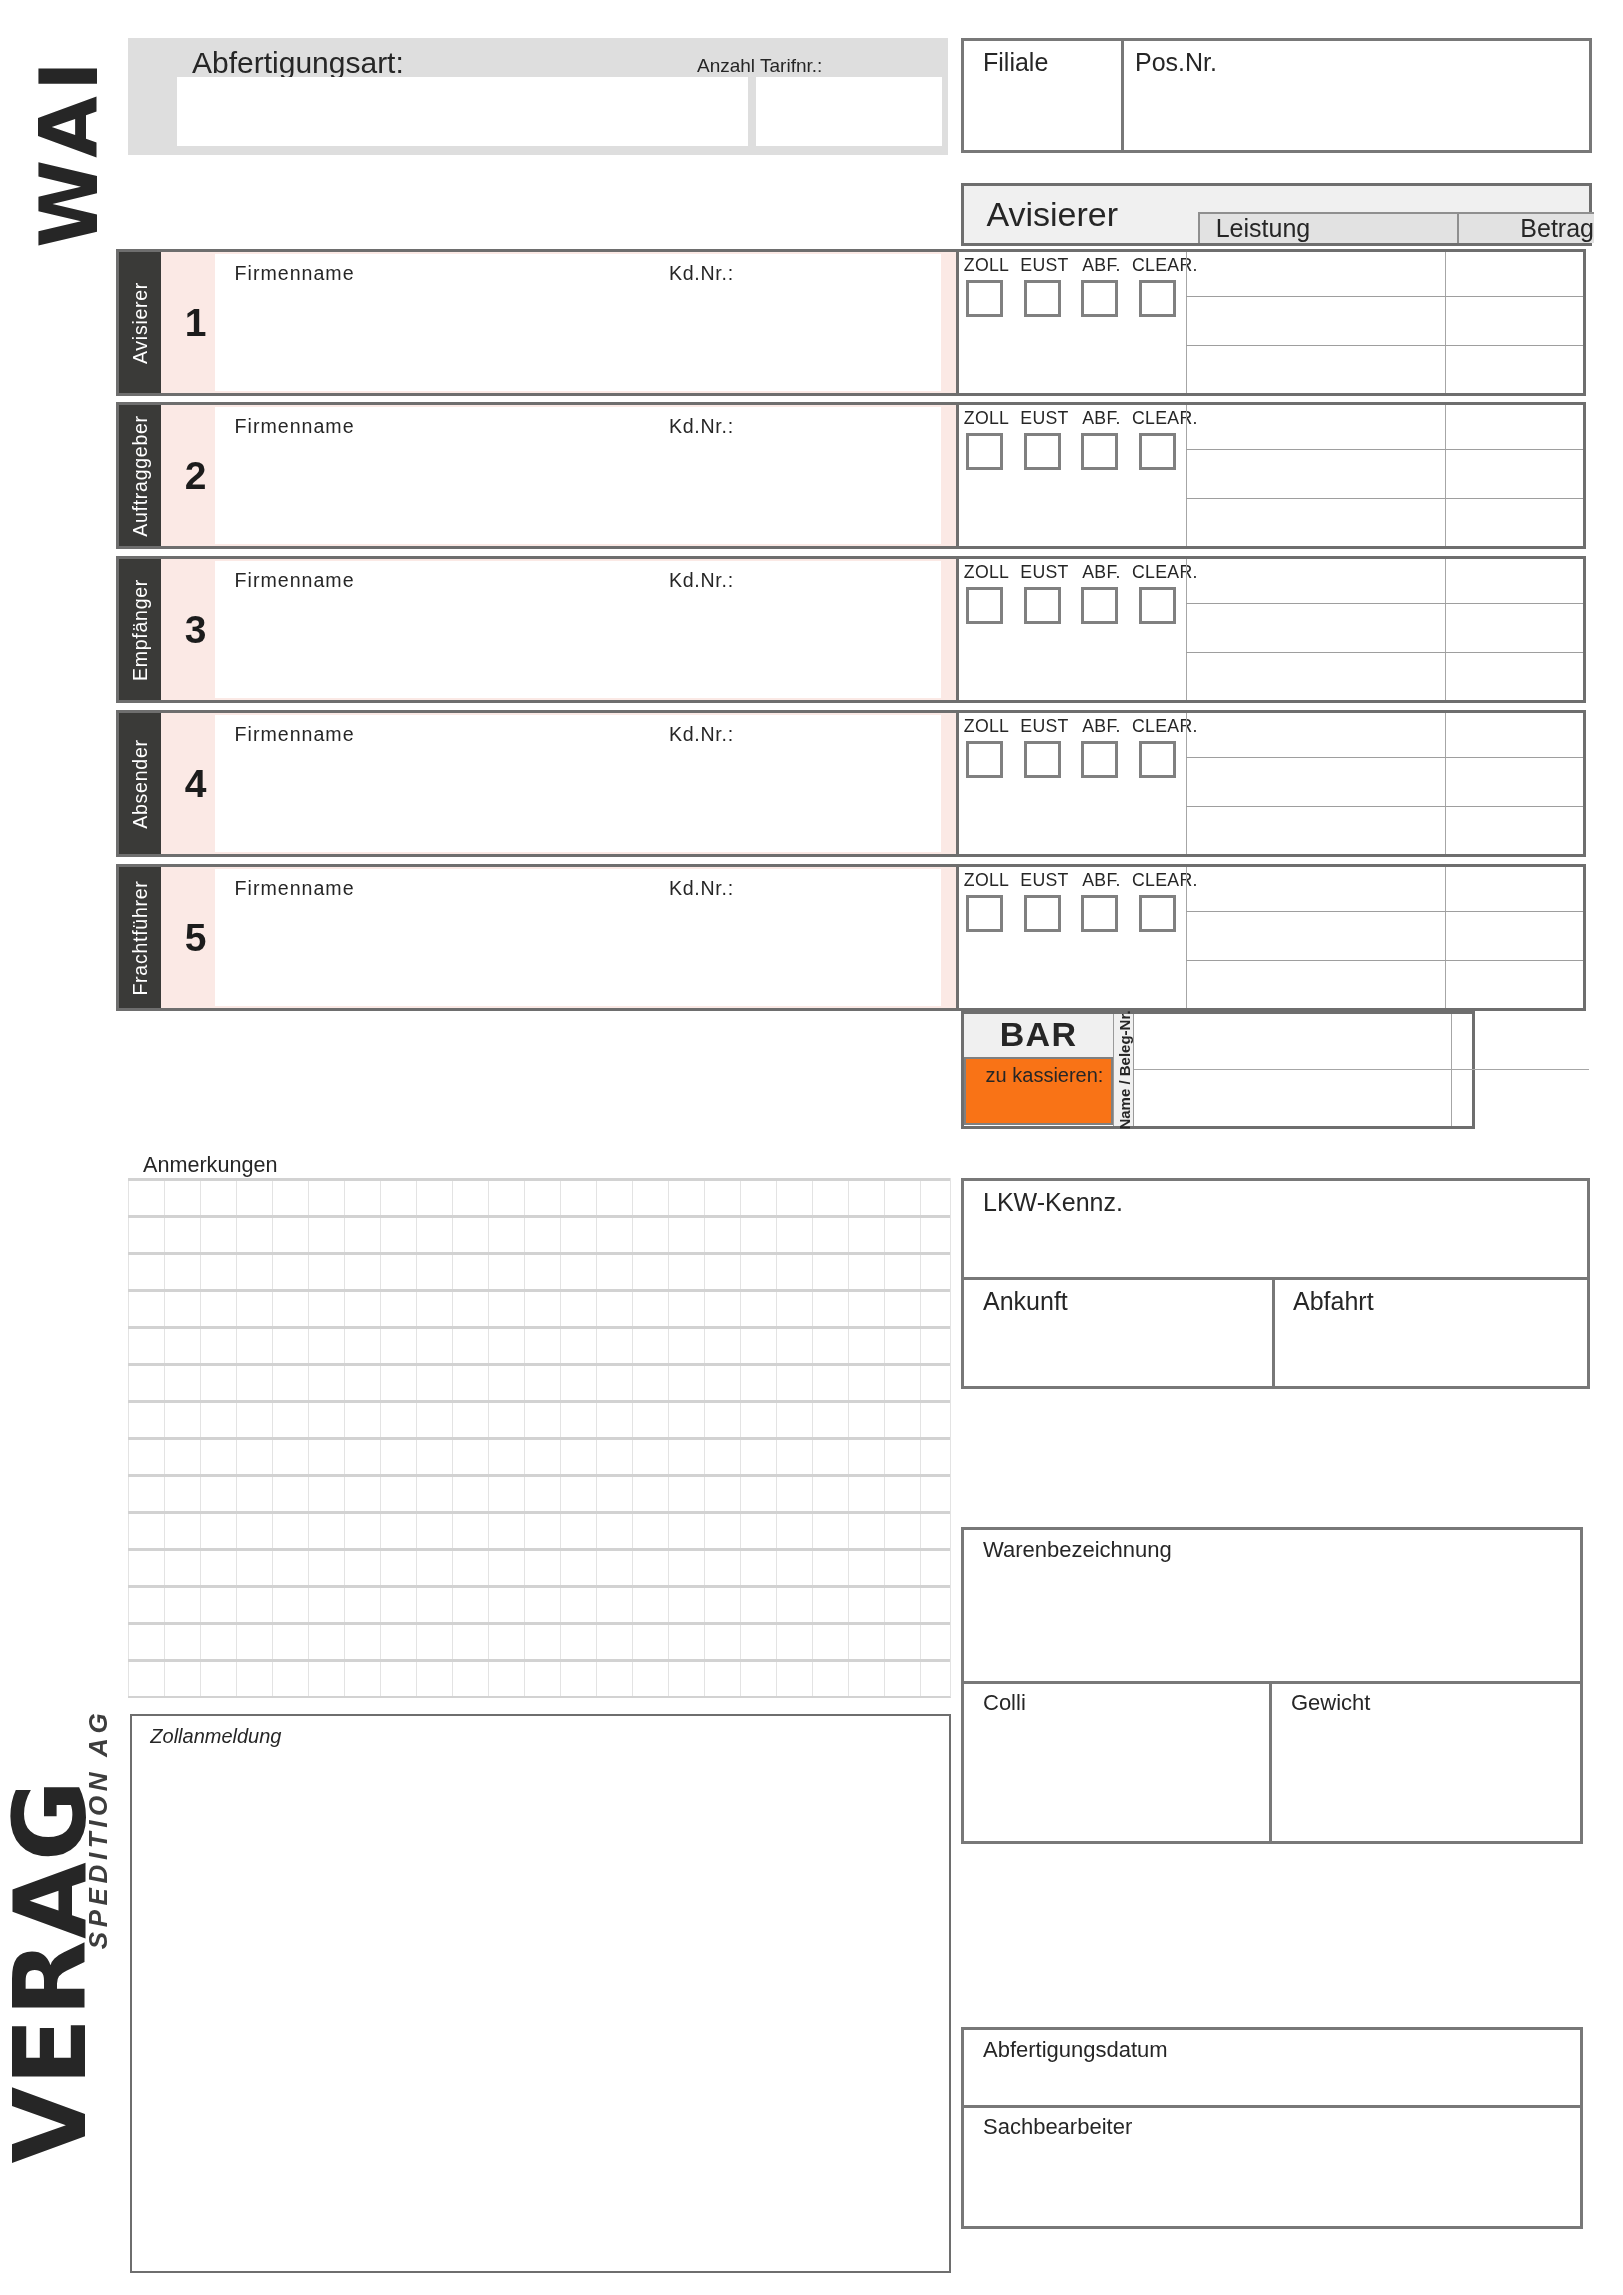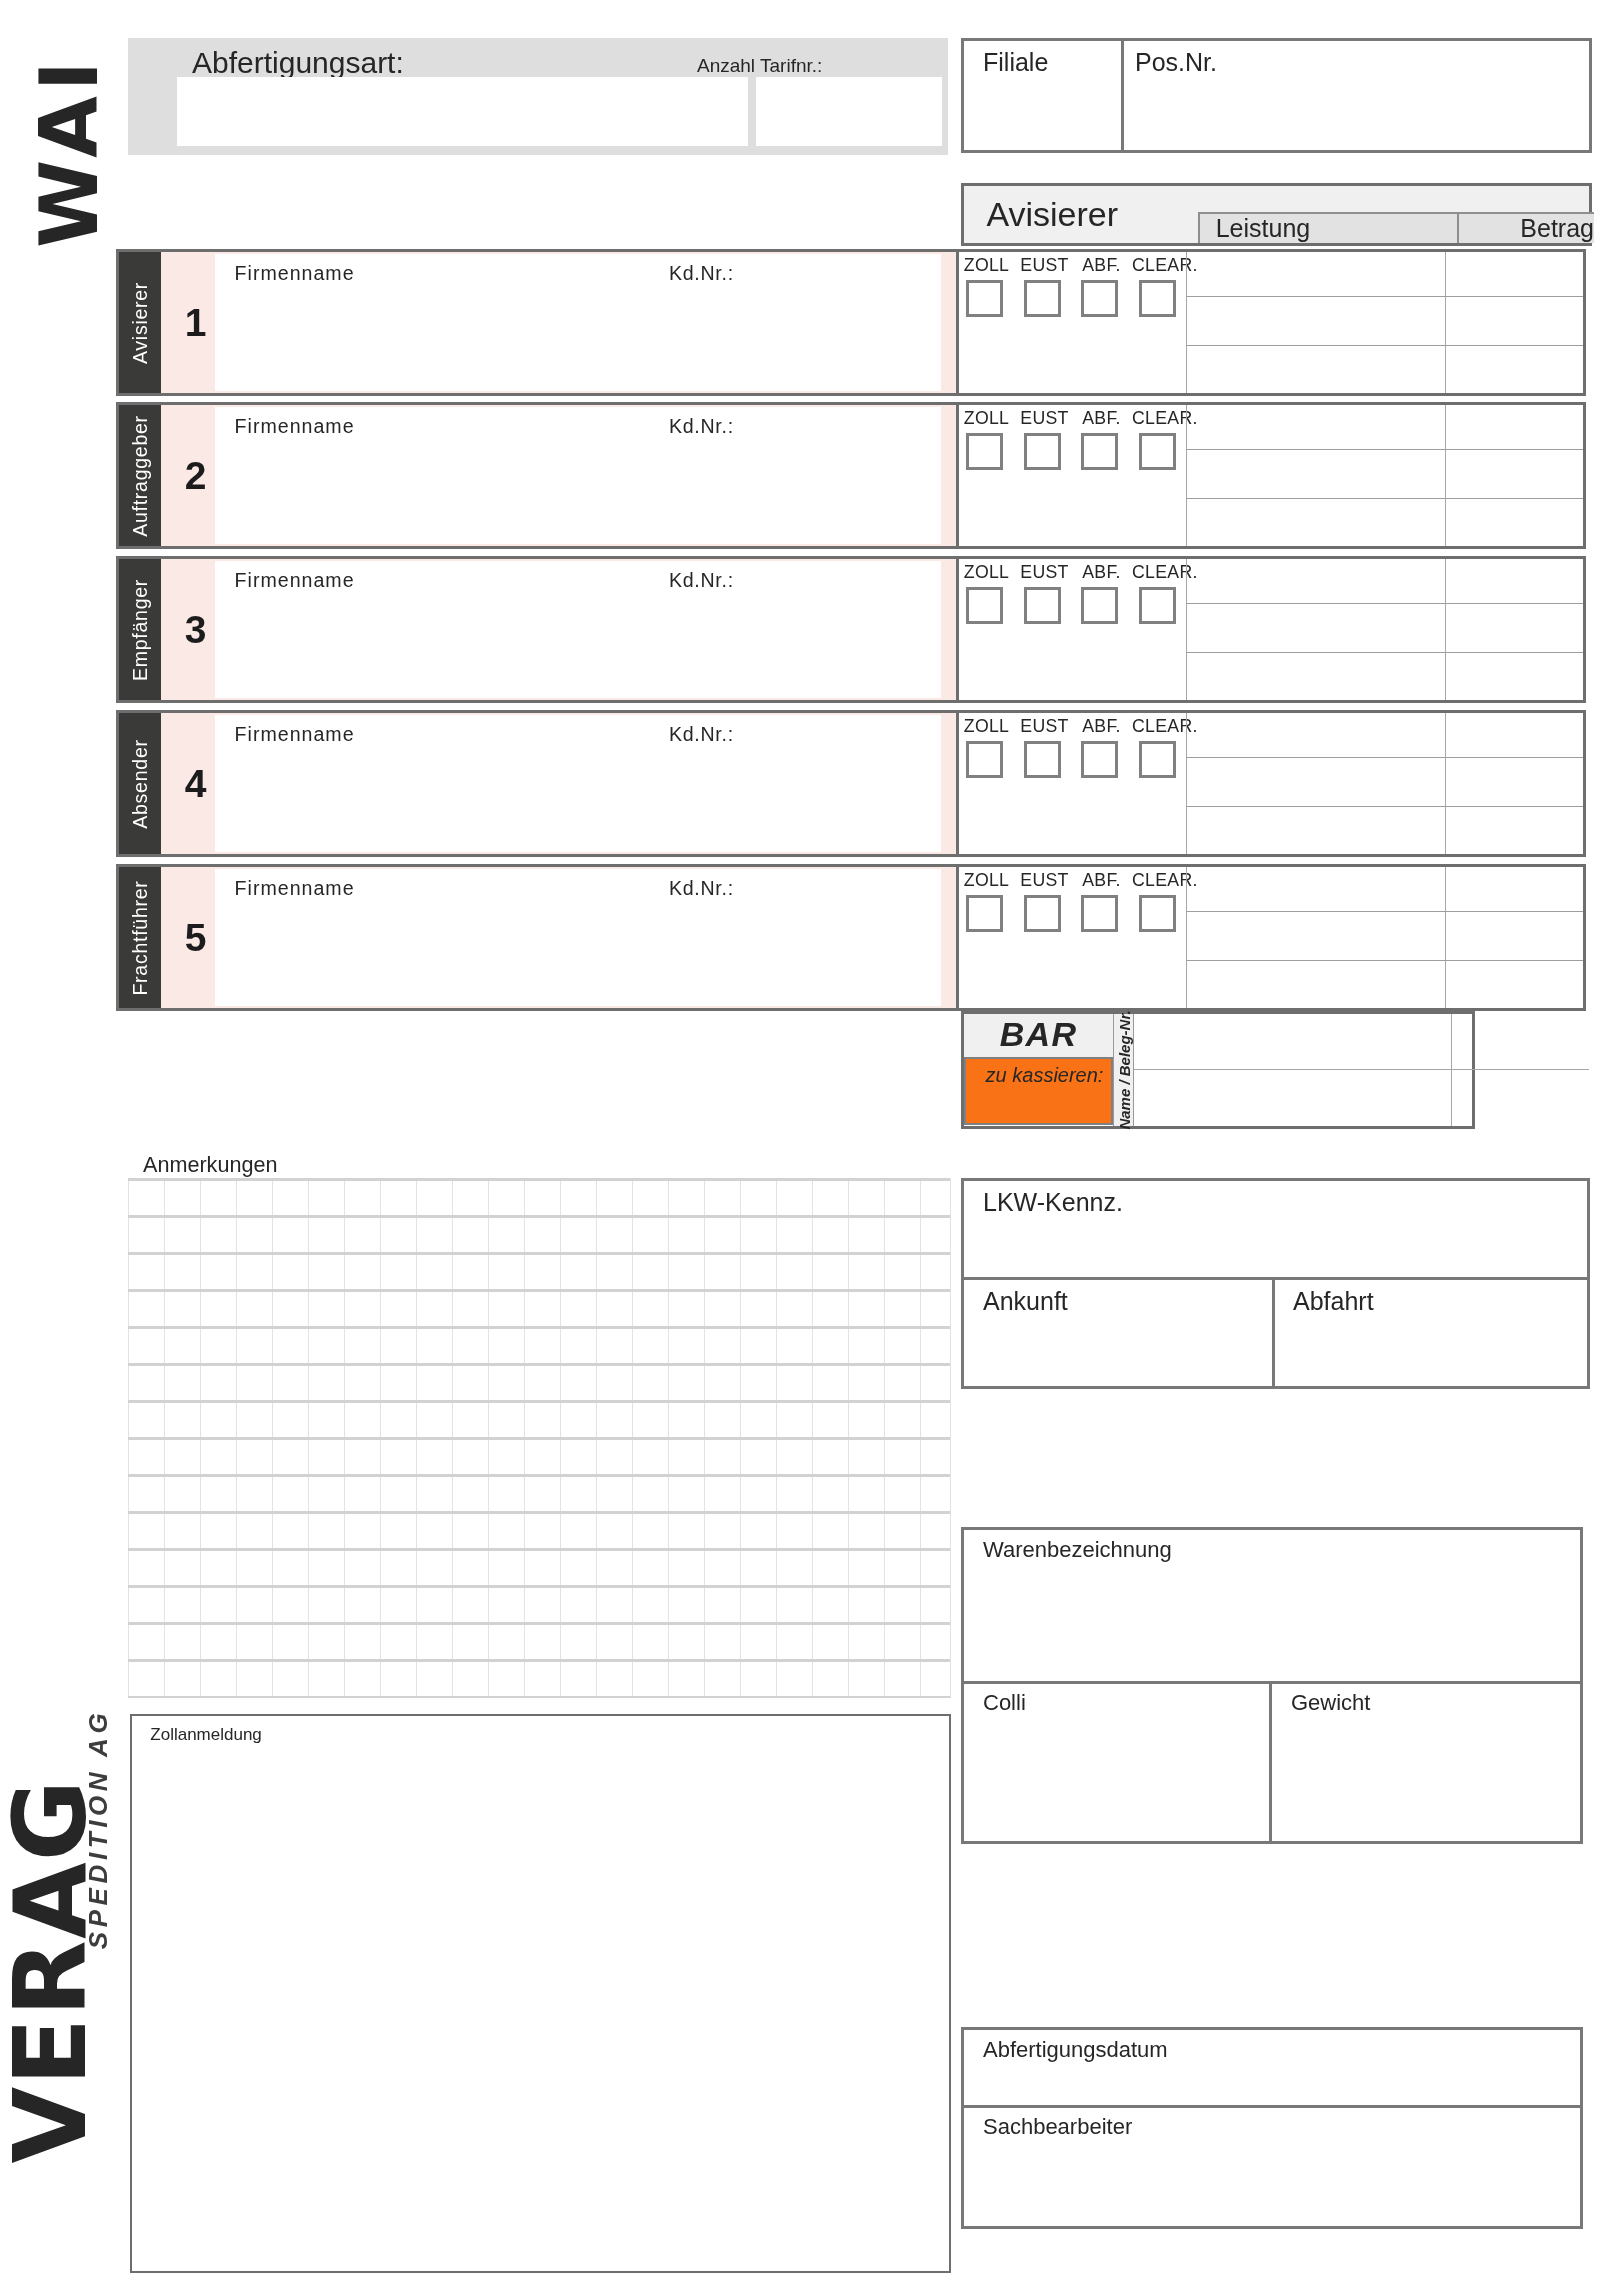--- a/index.html
+++ b/index.html
@@ -57,21 +57,21 @@
   .cb-lab{position:absolute;top:3.3px;width:55px;text-align:center;font-size:17.7px;letter-spacing:0.3px;}
   .cl0{left:0;} .cl1{left:58px;} .cl2{left:115px;} .cl3{left:173px;}
   .cbox{position:absolute;top:28px;width:37px;height:37px;border:3.3px solid #808080;background:#fff;}
   .cb0{left:6.5px;} .cb1{left:65px;} .cb2{left:122px;} .cb3{left:180px;}
   .leistung-col{position:absolute;left:1067px;top:0;width:260px;height:100%;border-left:1.3px solid #a6a6a6;}
   .betrag-col{position:absolute;left:1326px;top:0;width:137px;height:100%;border-left:1.3px solid #a6a6a6;}
   .hline{position:absolute;left:1067px;width:397px;height:1.3px;background:var(--line-gray);}
   .h1{top:44px;} .h2{top:93px;}
 
   
-  .bar-box{left:955px;top:1011px;width:514px;height:118px;border:3.3px solid #6e6e6e;background:#fff;font-style:italic;}
+  .bar-box{left:955px;top:1011px;width:514px;height:118px;border:3.3px solid #6e6e6e;background:#fff;}
   .bar-cell{position:absolute;left:0;top:0;width:149px;height:43px;background:var(--header-gray);
             text-align:center;font-size:34px;font-weight:bold;line-height:41px;letter-spacing:1.3px;}
   .zu-box{position:absolute;left:0;top:43px;width:149px;height:68px;border:2.6px solid #808080;background:#f97316;}
   .zu-label{position:absolute;left:19.6px;top:5.2px;font-size:20px;}
   .nb-strip{position:absolute;left:149px;top:0;width:21px;height:100%;background:var(--header-gray);
             border-left:1.3px solid #9a9a9a;border-right:1.3px solid #9a9a9a;}
   .nb-strip span{font-size:15px;font-weight:bold;}
   .bar-vline{position:absolute;left:487px;top:0;width:1.3px;height:100%;background:#a6a6a6;}
   .bar-hline{position:absolute;left:170px;top:55px;width:455px;height:1.3px;background:#a6a6a6;}
   .bar-leist{position:absolute;left:170px;top:0;width:317px;height:100%;}
@@ -89,21 +89,21 @@
   .lkw-box{left:955px;top:1178px;width:629px;height:211px;border:3.3px solid var(--border-gray);background:#fff;}
   .lkw-hdiv{position:absolute;left:0;top:96px;width:100%;height:2.6px;background:var(--border-gray);}
   .lkw-vdiv{position:absolute;left:308px;top:98px;bottom:0;width:2.6px;background:var(--border-gray);}
 
   .waren-box{left:955px;top:1527px;width:622px;height:317px;border:3.3px solid var(--border-gray);background:#fff;}
   .waren-hdiv{position:absolute;left:0;top:151px;width:100%;height:2.6px;background:var(--border-gray);}
   .waren-vdiv{position:absolute;left:305px;top:153px;bottom:0;width:2.6px;background:var(--border-gray);}
   .label34{font-size:22px;}
 
   .zoll-box{left:124px;top:1714px;width:821px;height:559px;border:2.6px solid #6e6e6e;background:#fff;}
-  .zoll-label{position:absolute;left:18.3px;top:9.2px;font-size:17px;}
+  .zoll-label{position:absolute;left:18.3px;top:9.2px;font-size:20px;font-style:italic;}
 
   .abfdat-box{left:955px;top:2027px;width:622px;height:202px;border:3.3px solid var(--border-gray);background:#fff;}
   .abfdat-hdiv{position:absolute;left:0;top:75px;width:100%;height:2.6px;background:var(--border-gray);}
 </style>
 </head>
 <body>
 
 <div id="wai" class="logo-anchor" style="left:69px;top:152px;">
   <span>WAI</span>
 </div>

